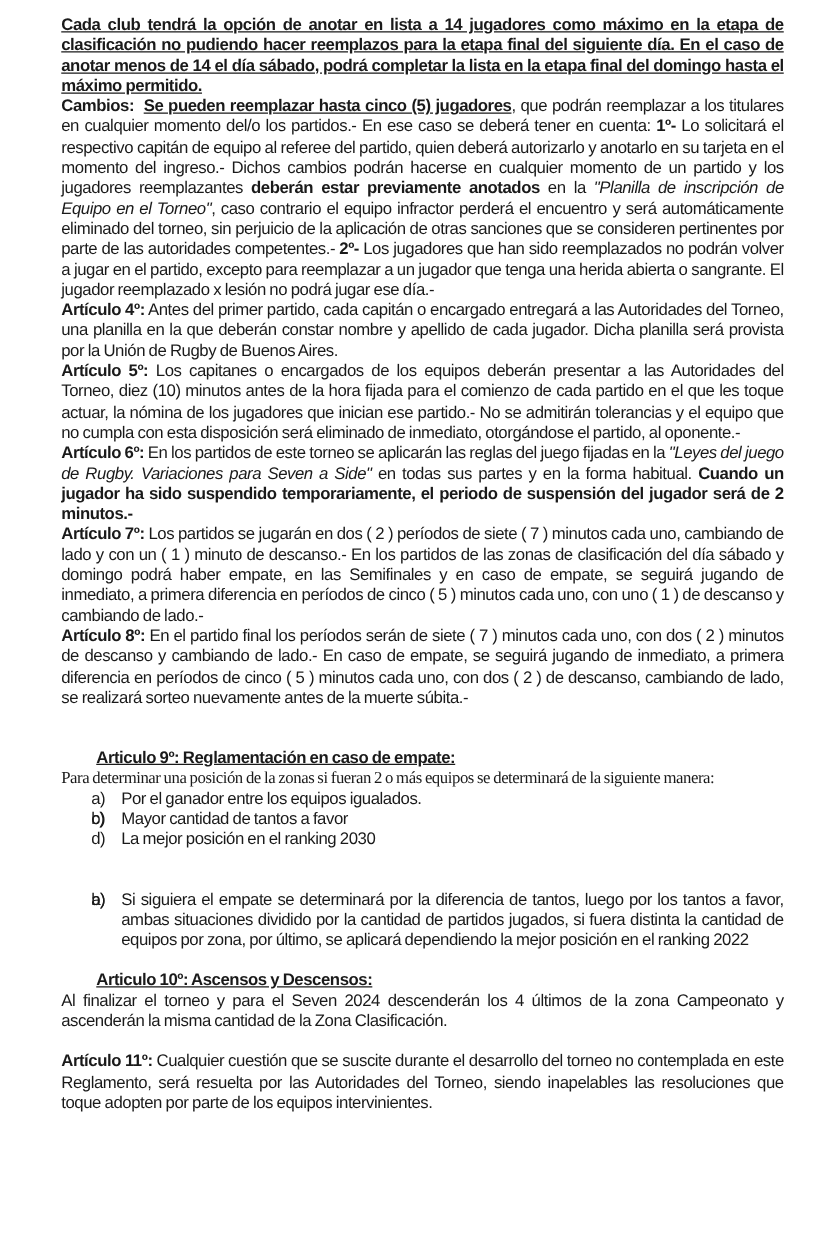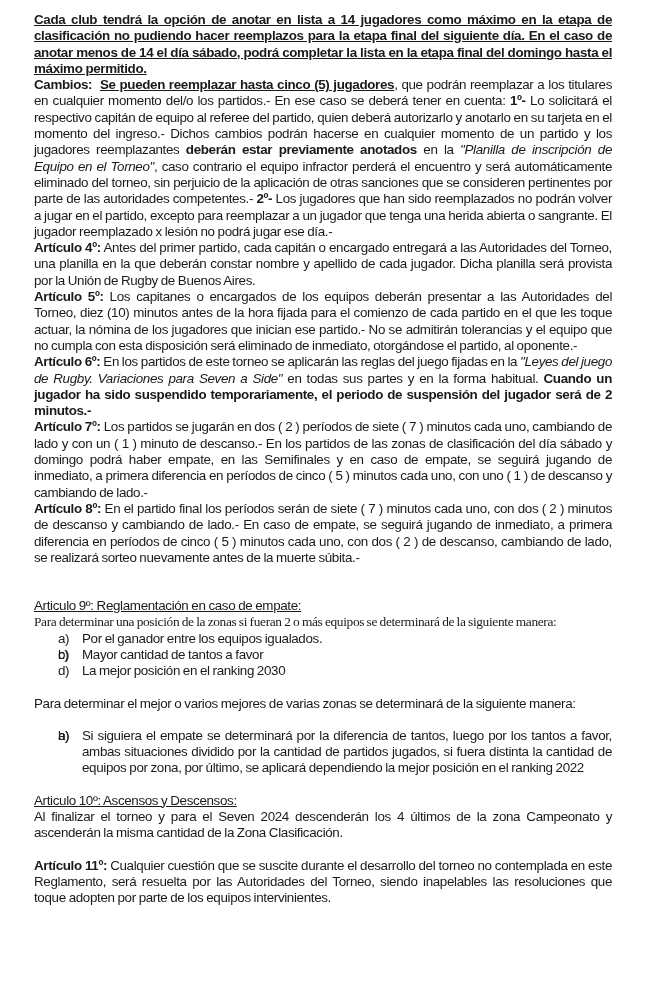--- a/index.html
+++ b/index.html
@@ -10,41 +10,41 @@
     background: #ffffff;
     color: #1a1a1a;
     font-family: "Liberation Sans", sans-serif;
     font-size: 13.4px;
     line-height: 16.3px;
     letter-spacing: -0.35px;
     word-spacing: -0.5px;
   }
   .content {
     position: absolute;
-    left: 34px; top: 12px;
+    left: 49px; top: 12px;
     width: 578px;
   }
   p { margin: 0; text-align: justify; }
   .u { text-decoration: underline; }
   b { font-weight: bold; }
   i { font-style: italic; }
   .gap-lg { height: 32px; }
   .gap-md { height: 16px; }
   ol.alpha {
     list-style: none; margin: 0; padding: 0;
   }
   ol.alpha li {
     position: relative;
     padding-left: 48px;
     text-align: justify;
   }
   ol.alpha li .marker {
     position: absolute; left: 24px; top: 0;
   }
-  .heading { font-weight: normal; text-decoration: underline; }
+  .heading { font-weight: bold; text-decoration: underline; margin-left: 28px; }
 </style>
 </head>
 <body>
 
 <div class="page">
   <div class="content">
 
     <p>
       <b class="u">Cada club tendrá la opción de anotar en lista a 14 jugadores como máximo en la etapa de clasificación no pudiendo hacer reemplazos para la etapa final del siguiente día. En el caso de anotar menos de 14 el día sábado, podrá completar la lista en la etapa final del domingo hasta el máximo permitido.</b>
     </p>
@@ -82,21 +82,20 @@
     <p style="text-align:left;font-family:Liberation Serif, serif;">Para determinar una posición de la zonas si fueran 2 o más equipos se determinará de la siguiente manera:</p>
     <ol class="alpha">
       <li><span class="marker">a)</span><span>Por el ganador entre los equipos igualados.</span></li>
       <li><span class="marker">b)</span></li>
       <li><span class="marker">c)</span><span>Mayor cantidad de tantos a favor</span></li>
       <li><span class="marker">d)</span><span>La mejor posición en el ranking 2030</span></li>
     </ol>
 
     <div class="gap-md"></div>
 
-    <p style="text-align:left;">Para determinar el mejor o varios mejores de varias zonas se determinará de la siguiente manera:</p>
 
     <div class="gap-md"></div>
 
     <ol class="alpha">
       <li><span class="marker">a)</span></li>
       <li><span class="marker">b)</span><span>Si siguiera el empate se determinará por la diferencia de tantos, luego por los tantos a favor, ambas situaciones dividido por la cantidad de partidos jugados, si fuera distinta la cantidad de equipos por zona, por último, se aplicará dependiendo la mejor posición en el ranking 2022</span></li>
     </ol>
 
     <div class="gap-md"></div>
 

